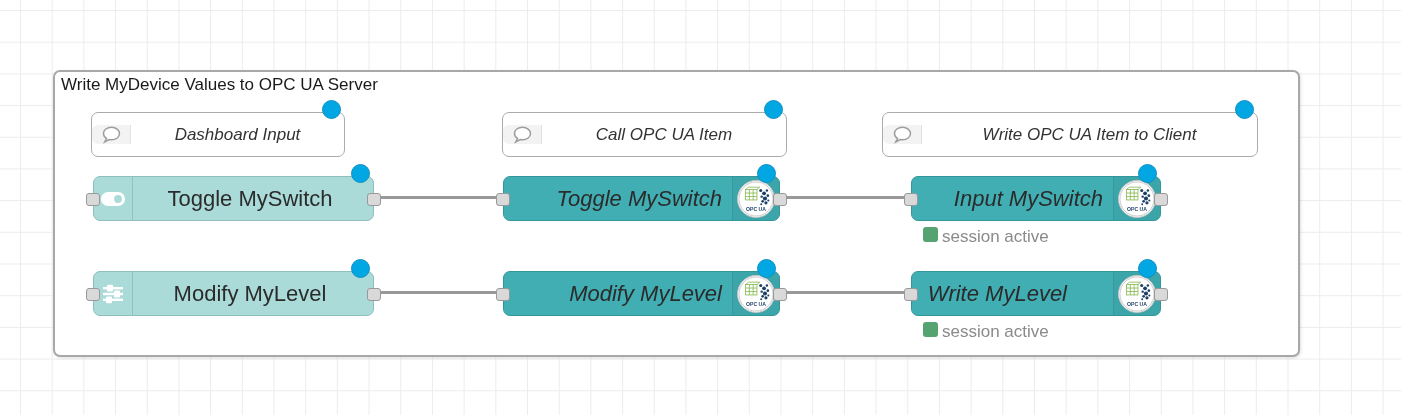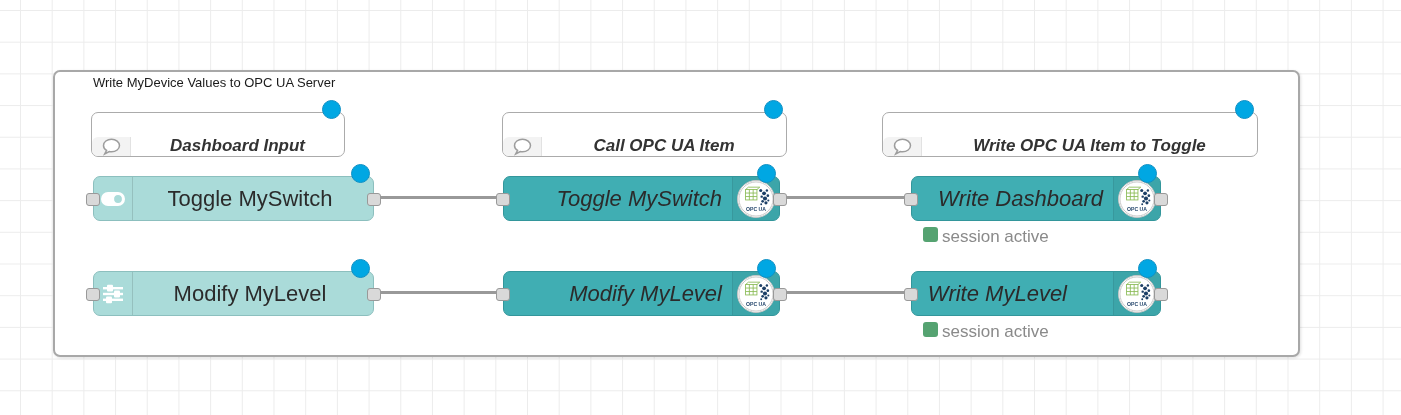--- a/index.html
+++ b/index.html
@@ -12,26 +12,26 @@
       linear-gradient(to bottom,#ececec 1px,transparent 1px);
     background-size:31.7px 31.7px;
     background-position:20px 10px;
   }
   .group{
     position:absolute;left:53px;top:70px;width:1243px;height:283px;
     background:#ffffff;border:2px solid #a8a8a8;border-radius:7px;
     box-shadow:1px 1px 3px rgba(0,0,0,0.12);
   }
   .group-title{
-    position:absolute;left:6px;top:3px;font-size:13px;color:#1a1a1a;white-space:nowrap;margin-left:32px;
+    position:absolute;left:6px;top:3px;font-size:17px;color:#1a1a1a;white-space:nowrap;
   }
   .wires{position:absolute;left:0;top:0;width:1401px;height:415px;pointer-events:none;}
   .comment{
     position:absolute;height:43px;background:#ffffff;border:1px solid #ababab;
-    border-radius:7px;display:flex;align-items:flex-end;font-weight:bold;
+    border-radius:7px;display:flex;align-items:center;
   }
   .comment .icon-area{
     width:38px;background:#f3f3f3;border-right:1px solid #e2e2e2;
     border-radius:6px 0 0 6px;display:flex;align-items:center;justify-content:center;
   }
   .comment .label{
     flex:1;display:flex;align-items:center;justify-content:center;
     font-style:italic;font-size:17px;color:#333;white-space:nowrap;
   }
   .node{
@@ -109,21 +109,21 @@
     <div class="label">Call OPC UA Item</div>
     <div class="change-dot"></div>
   </div>
 
   <div class="comment" style="left:882px;top:112px;width:374px;">
     <div class="icon-area">
       <svg width="21" height="19" viewBox="0 0 21 19">
           <path d="M10.5 2.2c-4.4 0-8 2.8-8 6.2 0 2 1.2 3.8 3.1 4.9l-1.9 3.6 4.5-2.4c.7.2 1.5.3 2.3.3 4.4 0 8-2.8 8-6.2s-3.6-6.4-8-6.4z" fill="#fff" stroke="#9d9d9d" stroke-width="1.5"></path>
         </svg>
     </div>
-    <div class="label">Write OPC UA Item to Toggle</div>
+    <div class="label">Write OPC UA Item to Client</div>
     <div class="change-dot"></div>
   </div>
 
   <div class="node light" style="left:93px;top:176px;width:279px;">
     <div class="icon-area-left">
       <svg width="26" height="16" viewBox="0 0 26 16">
           <rect x="1" y="1" width="24" height="14" rx="7" fill="#fff"></rect>
           <circle cx="18" cy="8" r="4.6" fill="#aadbd9" stroke="#fff" stroke-width="1.4"></circle>
         </svg>
     </div>
@@ -162,21 +162,21 @@
           </g>
           <text x="19" y="32" text-anchor="middle" font-size="5.4" font-weight="bold" fill="#1c3f66" font-family="Liberation Sans, sans-serif">OPC UA</text>
         </svg>
     </div>
     <div class="port in"></div>
     <div class="port out"></div>
     <div class="change-dot"></div>
   </div>
 
   <div class="node dark" style="left:911px;top:176px;width:248px;">
-    <div class="label">Write Dashboard</div>
+    <div class="label">Input MySwitch</div>
     <div class="icon-area-right">
       <svg class="badge-circle" viewBox="0 0 38 38">
           <circle cx="19" cy="19" r="18" fill="#fff" stroke="#c6c6c6"></circle>
           <g stroke="#7cb342" stroke-width="0.9" fill="none" opacity="0.9">
             <rect x="8" y="9" width="12" height="11"></rect>
             <line x1="8" y1="12.7" x2="20" y2="12.7"></line>
             <line x1="8" y1="16.4" x2="20" y2="16.4"></line>
             <line x1="12" y1="9" x2="12" y2="20"></line>
             <line x1="16" y1="9" x2="16" y2="20"></line>
             <line x1="8" y1="9" x2="11" y2="6.5"></line>

